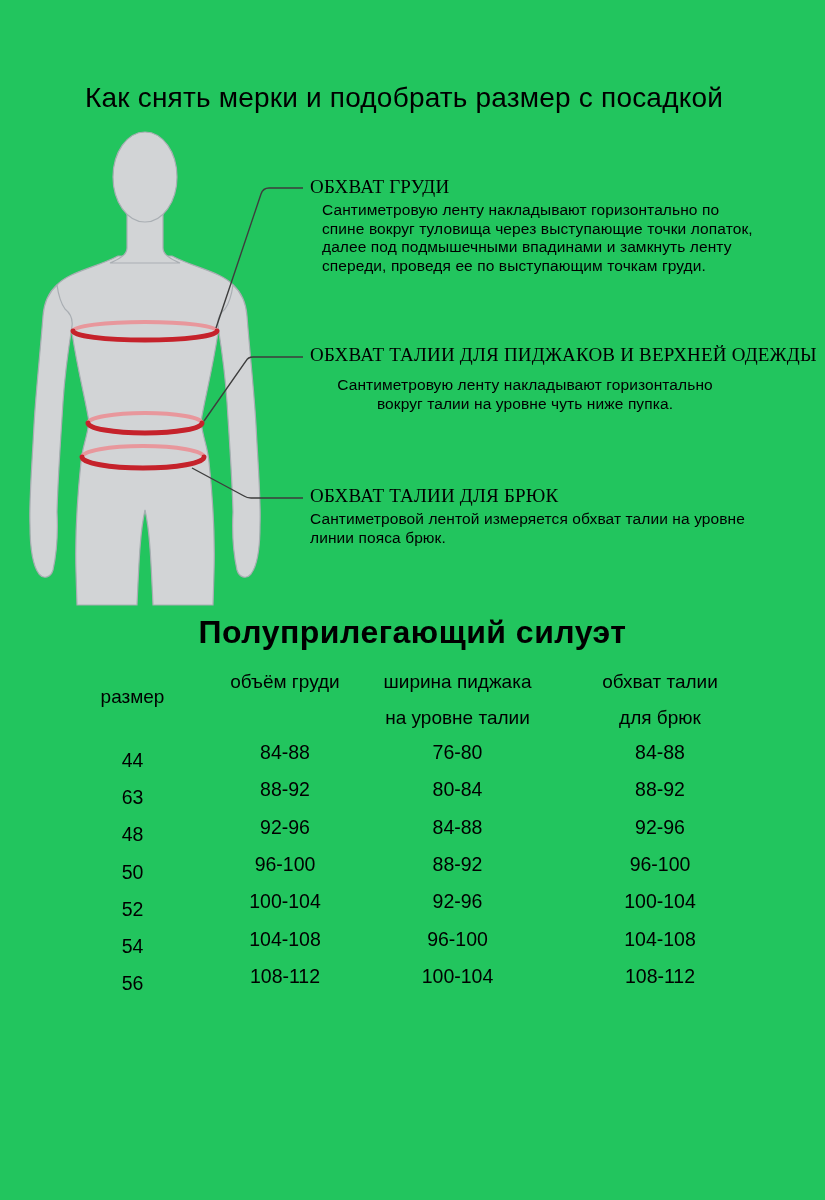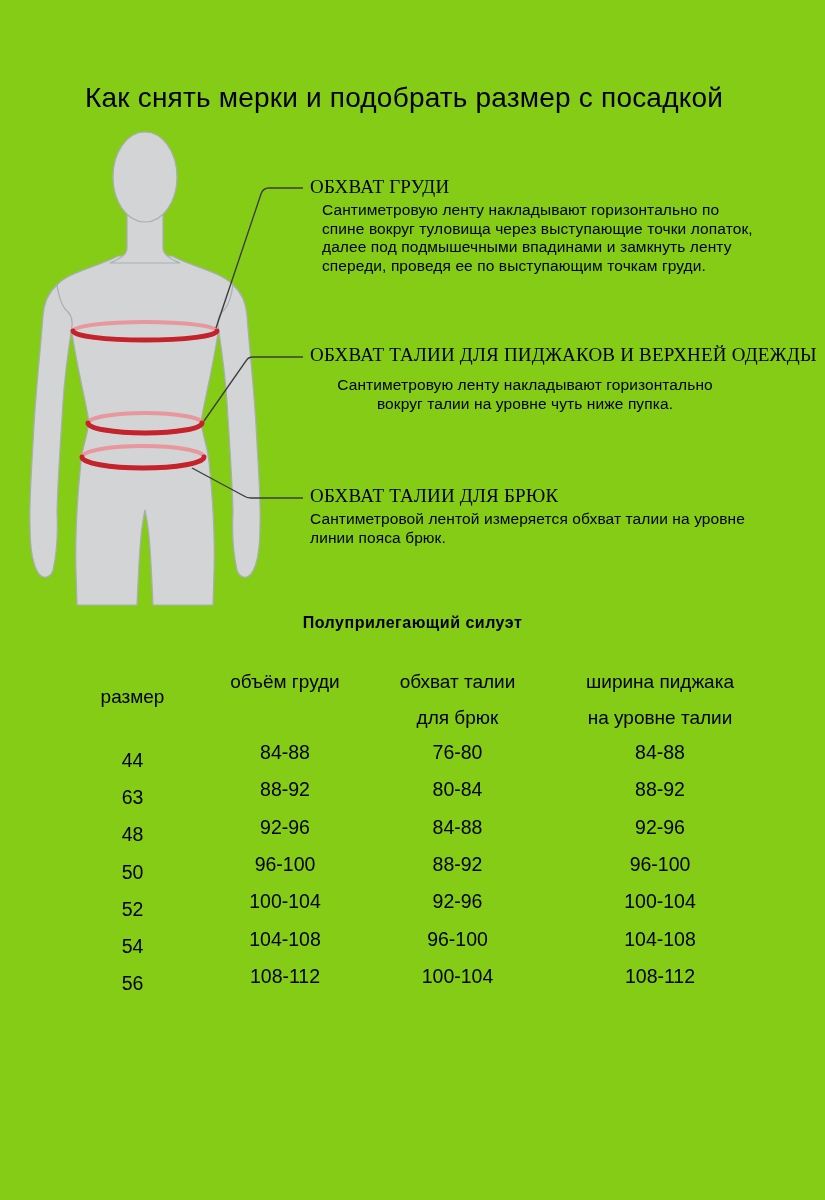--- a/index.html
+++ b/index.html
@@ -1,17 +1,17 @@
 <!DOCTYPE html>
 <html><head>
 <meta charset="utf-8">
 <style>
   html,body{margin:0;padding:0;background:#fff;}
   .page{
-    position:relative;width:825px;height:1200px;background:#84cc16;
+    position:relative;width:825px;height:1200px;background:#22c55e;
     font-family:"Liberation Sans", sans-serif;color:#000;overflow:hidden;
   }
   .main-title{
     position:absolute;left:85px;top:82px;font-size:28px;font-weight:400;
     letter-spacing:0.2px;white-space:nowrap;
   }
   .figure-svg{position:absolute;left:0;top:120px;width:310px;height:492px;}
   .sec-head{
     position:absolute;font-size:19px;font-weight:400;letter-spacing:0.2px;white-space:nowrap;font-family:Liberation Serif, serif;
   }
@@ -20,21 +20,21 @@
     white-space:pre-line;letter-spacing:0.1px;
   }
   #h1{left:310px;top:176px;}
   #d1{left:322px;top:201px;width:455px;}
   #h2{left:310px;top:344px;}
   #d2{left:310px;top:376px;width:430px;text-align:center;}
   #h3{left:310px;top:485px;}
   #d3{left:310px;top:510px;width:475px;}
   .table-title{
     position:absolute;left:0;top:614px;width:825px;text-align:center;
-    font-size:16px;font-weight:700;letter-spacing:0.5px;
+    font-size:32px;font-weight:700;letter-spacing:0.5px;
   }
   .thead{position:absolute;left:55px;top:664px;width:710px;display:flex;}
   .hcell{font-size:19px;line-height:36px;text-align:center;}
   .rows{position:absolute;left:55px;top:734px;width:710px;display:flex;flex-direction:column;justify-content:center;}
   .trow{display:flex;height:37.3px;align-items:center;}
   .tcell{font-size:19.5px;text-align:center;}
   .hcell:nth-child(1),.tcell:nth-child(1){width:155px;margin-top:15px;}
   .hcell:nth-child(2),.tcell:nth-child(2){width:150px;}
   .hcell:nth-child(3),.tcell:nth-child(3){width:195px;}
   .hcell:nth-child(4),.tcell:nth-child(4){width:210px;}
@@ -107,26 +107,26 @@
   <div class="thead">
     <div class="hcell">
       <div>размер</div>
       <div></div>
     </div>
     <div class="hcell">
       <div>объём груди</div>
       <div></div>
     </div>
     <div class="hcell">
+      <div>ширина пиджака</div>
+      <div>на уровне талии</div>
+    </div>
+    <div class="hcell">
       <div>обхват талии</div>
       <div>для брюк</div>
-    </div>
-    <div class="hcell">
-      <div>ширина пиджака</div>
-      <div>на уровне талии</div>
     </div>
   </div>
 
   <div class="rows">
       <div class="trow">
         <div class="tcell">44</div>
         <div class="tcell">84-88</div>
         <div class="tcell">76-80</div>
         <div class="tcell">84-88</div>
       </div>

